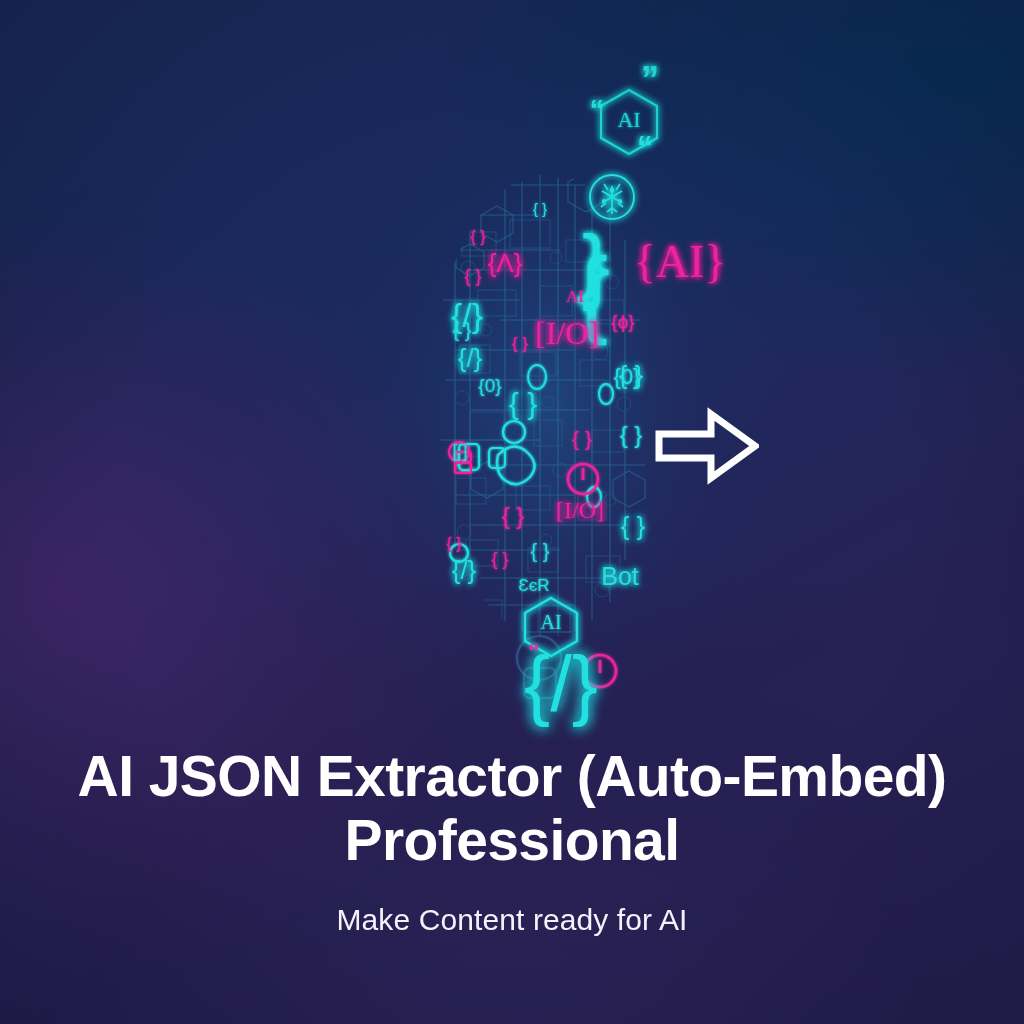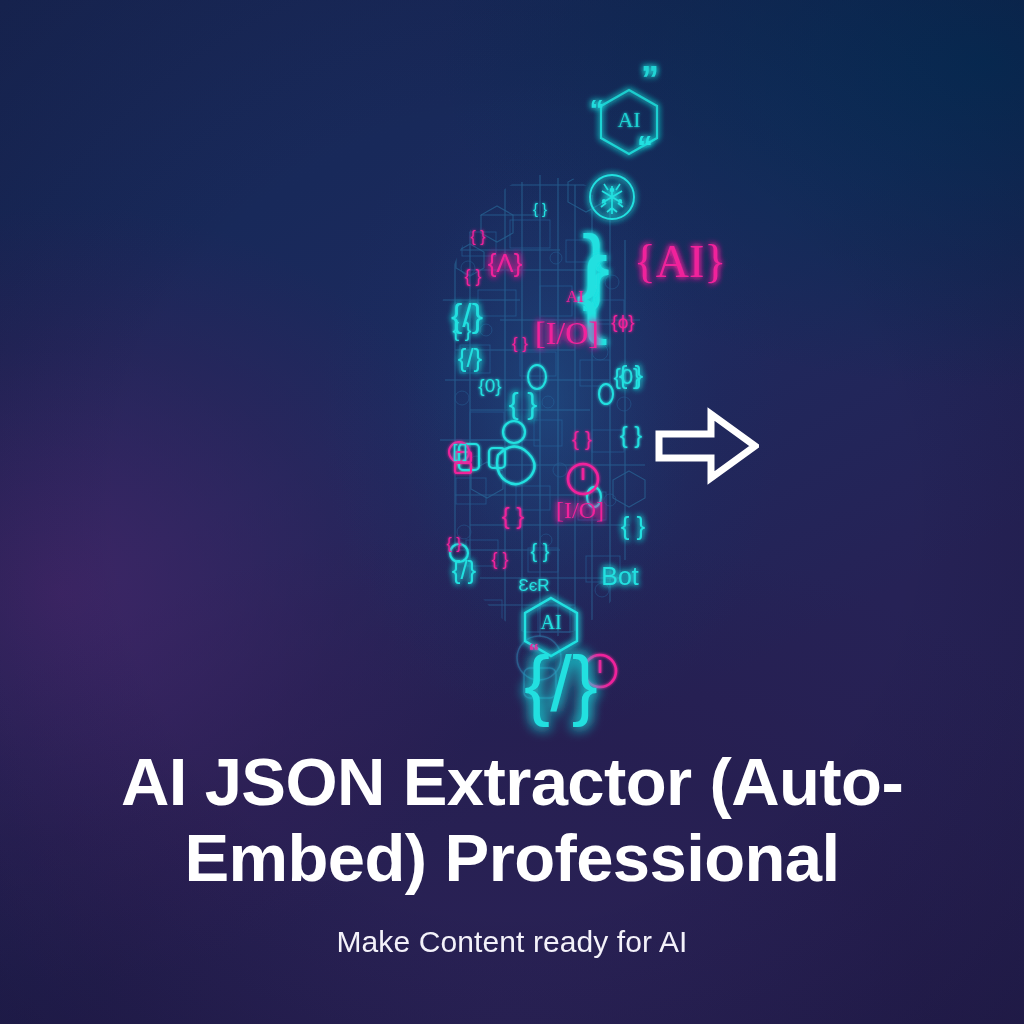--- a/index.html
+++ b/index.html
@@ -55,21 +55,21 @@
   #textblock {
     position: absolute;
     left: 0;
     top: 744px;
     width: 1024px;
     text-align: center;
   }
   #title {
     margin: 0;
     color: #ffffff;
-    font-size: 67px;
+    font-size: 57px;
     font-weight: 700;
     line-height: 1.13;
     letter-spacing: -0.6px;
     padding: 0 30px;
     box-sizing: border-box;
   }
   #subtitle {
     margin: 30px 0 0 0;
     color: #f4f2fa;
     font-size: 30px;

